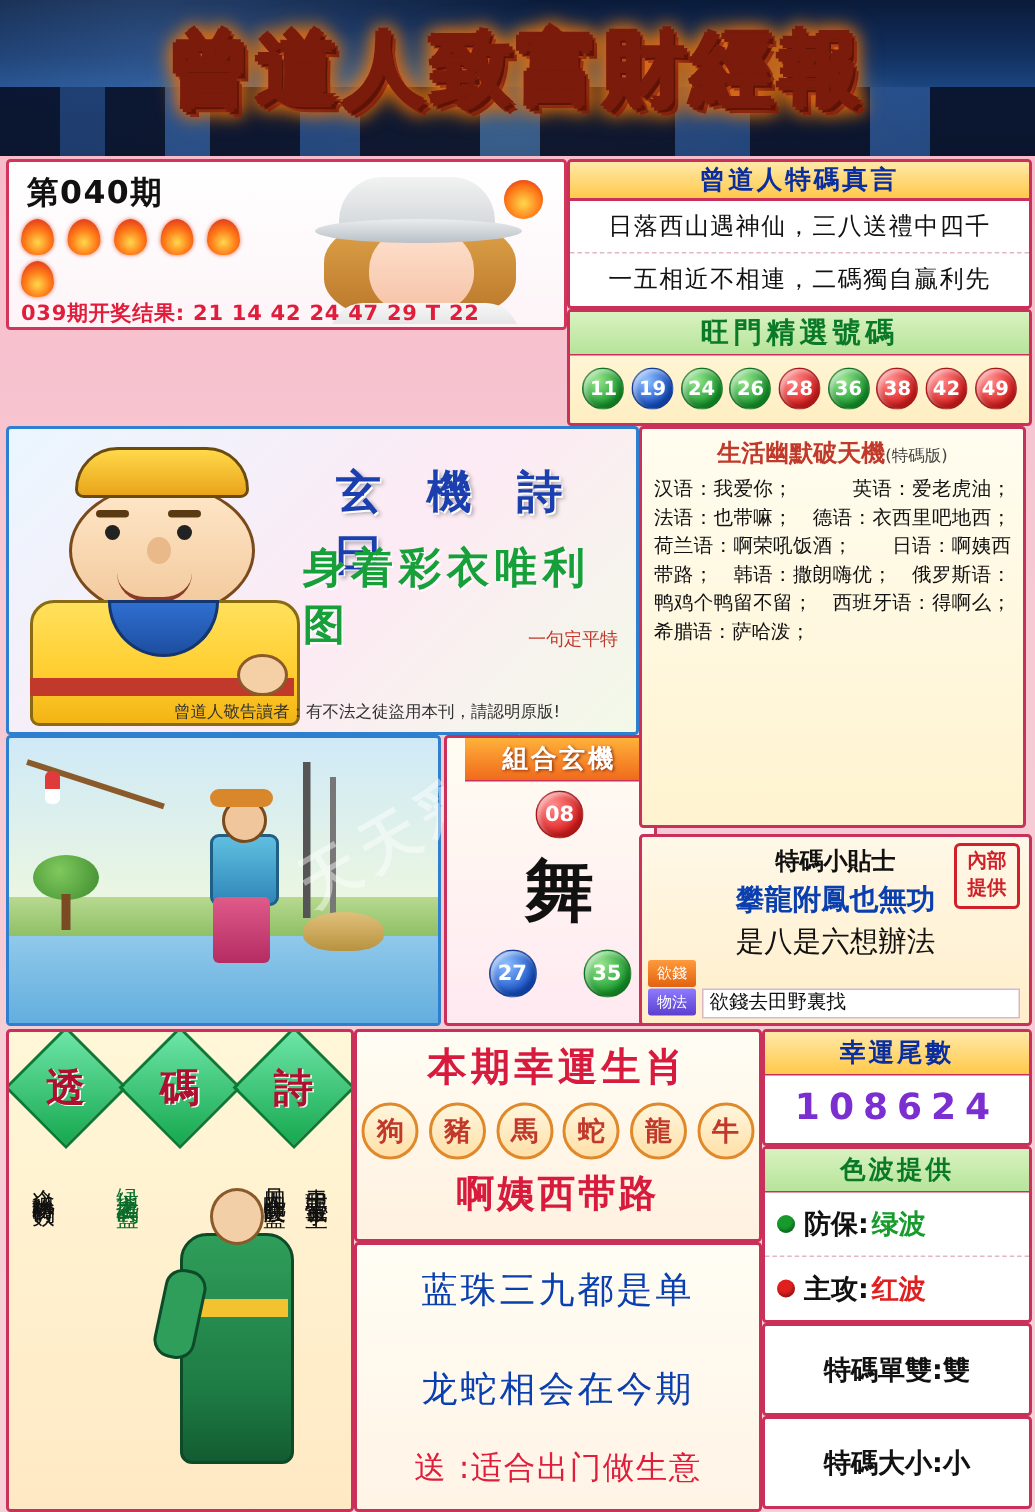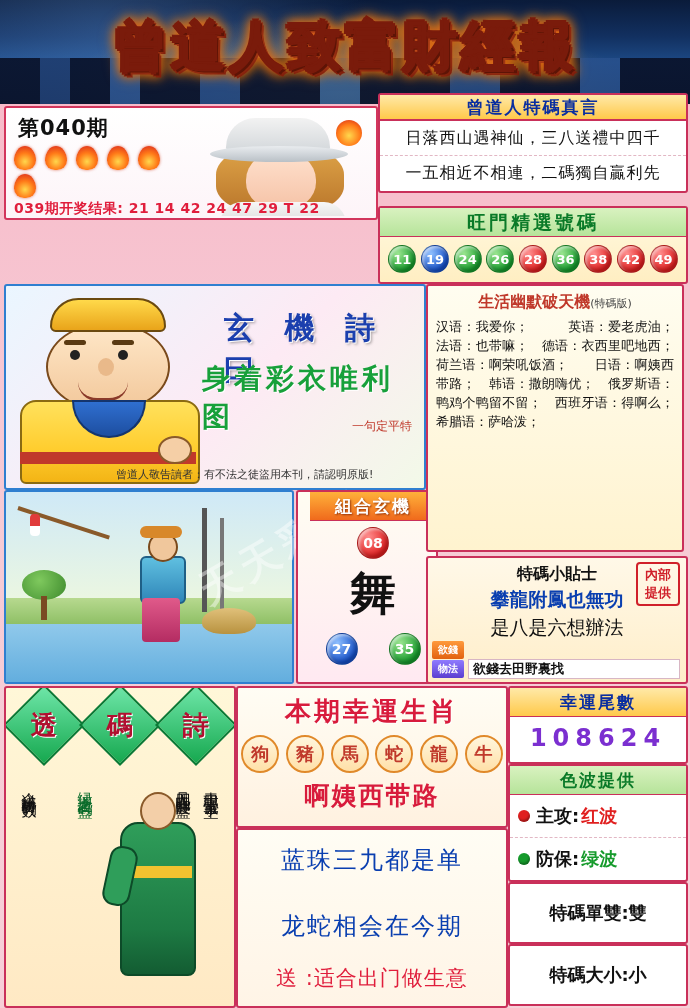--- a/index.html
+++ b/index.html
@@ -65,21 +65,21 @@
     background:linear-gradient(180deg,#f7f7f7,#dcdcdc);border-radius:22px 22px 0 0;}
   .girl .badge{position:absolute;right:8px;top:10px;width:26px;height:26px;border-radius:50%;
     background:radial-gradient(circle at 50% 60%,#ffd84d,#ff7a18 55%,#cf1d1d);}
 
   .result-line{position:absolute;left:4px;top:196px;width:370px;height:26px;
     display:flex;align-items:center;padding-left:10px;
     font-size:14px;font-weight:bold;color:#e01e3c;letter-spacing:.5px;
     text-shadow:0 0 1px rgba(255,255,255,.8);}
 
   
-  .truth-box{position:absolute;left:378px;top:93px;width:306px;height:96px;
+  .truth-box{position:absolute;left:378px;top:106px;width:306px;height:96px;
     background:#fff;border:2px solid #c9305a;border-radius:3px;overflow:hidden;}
   .truth-title{height:24px;background:linear-gradient(180deg,#ffe9a8,#ffc94a);
     border-bottom:2px solid #c9305a;color:#0a2ea0;font-weight:bold;font-size:17px;
     text-align:center;line-height:24px;letter-spacing:2px;}
   .truth-line{height:34px;line-height:34px;text-align:center;font-size:16px;color:#111;
     letter-spacing:1px;}
   .truth-line+.truth-line{border-top:1px dashed #e2b7c4;}
 
   
   .hot-box{position:absolute;left:378px;top:206px;width:306px;height:74px;
@@ -183,21 +183,21 @@
     background:linear-gradient(180deg,#fff8e8,#ffeec9);border:2px solid #c9305a;border-radius:3px;}
   .tips-h{text-align:center;font-size:16px;font-weight:bold;color:#111;margin-top:6px;}
   .tips-l1{text-align:center;font-size:19px;color:#0a3fb0;font-weight:bold;margin-top:2px;
     font-family:Liberation Mono, monospace;}
   .tips-l2{text-align:center;font-size:19px;color:#111;font-weight:normal;margin-top:2px;
     font-family:"DejaVu Serif","Liberation Serif",serif;}
   .stamp{position:absolute;right:6px;top:4px;width:40px;height:40px;border:2px solid #d0202a;
     border-radius:4px;color:#d0202a;font-size:13px;font-weight:bold;line-height:18px;
     display:flex;flex-direction:column;align-items:center;justify-content:center;}
   .money-rows{position:absolute;left:4px;bottom:4px;width:248px;}
-  .money-row{display:flex;align-items:center;height:19px;font-size:13px;font-weight:bold;}
+  .money-row{display:flex;height:19px;font-size:13px;}
   .money-tag{width:32px;height:18px;margin-right:4px;font-size:10px;color:#fff;
     display:flex;align-items:center;justify-content:center;border-radius:2px;}
   .tag-a{background:linear-gradient(180deg,#ff9a3c,#e2620f);}
   .tag-b{background:linear-gradient(180deg,#8f7bff,#5b3fd0);}
   .money-txt{background:#fff;border:1px solid #d8b6c4;flex:1;height:18px;line-height:18px;
     padding-left:4px;color:#111;}
 
   
   .tm-box{position:absolute;left:4px;top:686px;width:228px;height:318px;
     background:linear-gradient(180deg,#fff7d8,#ffe9c4);border:2px solid #c9305a;border-radius:3px;
@@ -456,29 +456,29 @@
   </div>
 
   <div class="lucky-box">
     <div class="lucky-h">幸運尾數</div>
     <div class="lucky-n">108624</div>
   </div>
 
   <div class="wave-box">
     <div class="wave-h">色波提供</div>
     <div class="wave-row">
+      <span class="dot dot-green"></span>
+      <span class="wlabel">防保:</span>
+      <span class="wval" style="color:#169b2c;">绿波</span>
+    </div>
+    <div class="wave-row">
       <span class="dot dot-red"></span>
       <span class="wlabel">主攻:</span>
       <span class="wval" style="color:#e01f1f;">红波</span>
     </div>
-    <div class="wave-row">
-      <span class="dot dot-green"></span>
-      <span class="wlabel">防保:</span>
-      <span class="wval" style="color:#169b2c;">绿波</span>
-    </div>
   </div>
 
   <div class="se-box">
     <span class="kv-k">特碼單雙:</span>
     <span class="kv-v">雙</span>
   </div>
 
   <div class="ds-box">
     <span class="kv-k">特碼大小:</span>
     <span class="kv-v">小</span>

